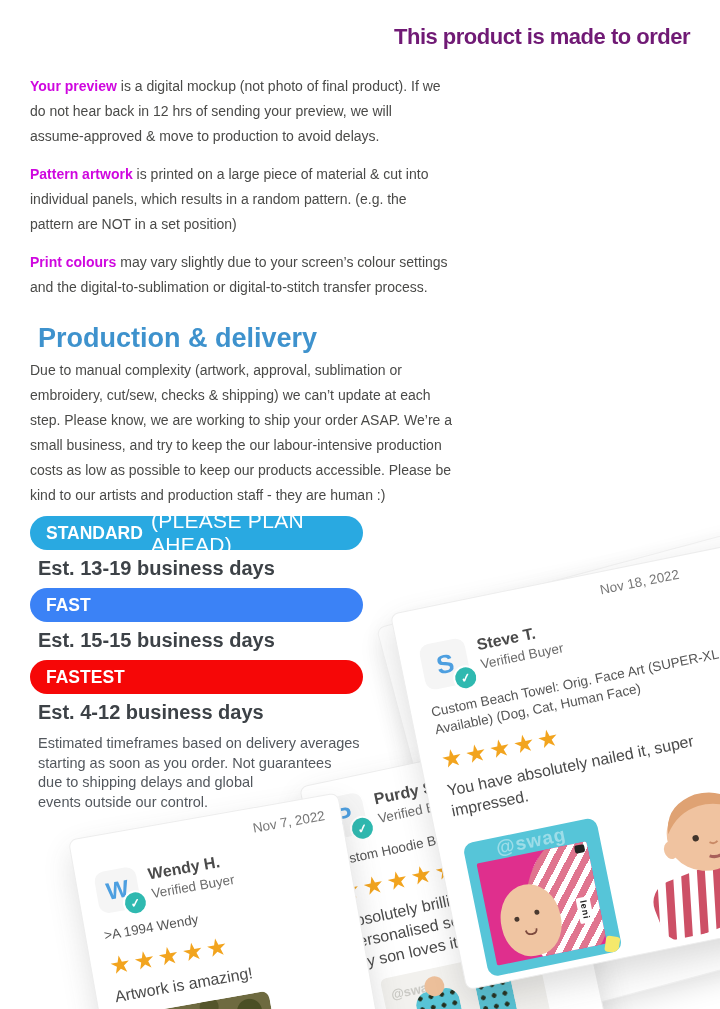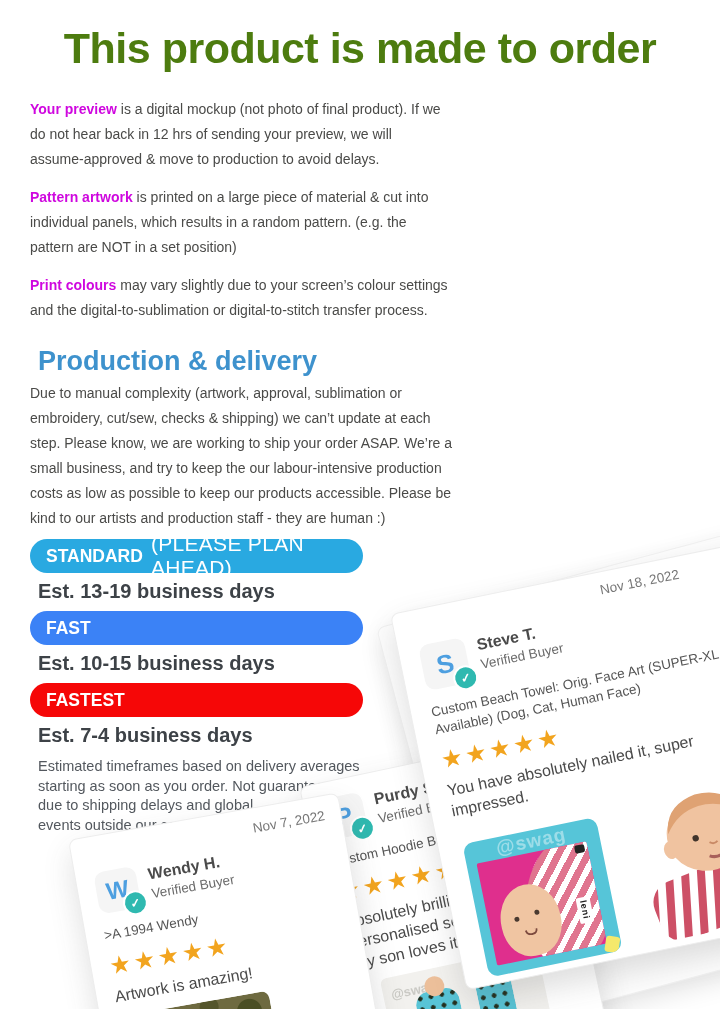--- a/index.html
+++ b/index.html
@@ -1,21 +1,21 @@
 <!DOCTYPE html>
 <html><head>
 <meta charset="utf-8">
 <style>
   html,body{margin:0;padding:0;}
   #screen{position:relative;width:720px;height:1009px;background:#ffffff;overflow:hidden;
           font-family:"Liberation Sans",sans-serif;}
   .content{position:absolute;left:0;top:0;width:720px;padding:24px 30px 0;box-sizing:border-box;}
 
-  .title{margin:0 0 24px;text-align:center;font-size:43px;font-weight:bold;
-         letter-spacing:-0.5px;color:#4d7c0f;}
+  .title{margin:0 0 24px;text-align:right;font-size:22px;font-weight:bold;
+         letter-spacing:-0.5px;color:#701a75;}
 
   .para{margin:0 0 13px;font-size:14px;line-height:25px;color:#4a4a48;
         font-weight:500;white-space:pre-line;}
   .hl{font-weight:bold;color:#cf07df;}
 
   .prod-heading{margin:23px 8px 4px;font-size:27px;font-weight:bold;color:#3e92cd;}
   .prod-body{margin:0;}
 
   .tiers{margin-top:8px;}
   .tier-badge{display:flex;align-items:center;gap:8px;width:333px;height:34px;
@@ -152,26 +152,26 @@
     <div class="tiers">
       <div class="tier-badge tier-standard">
         <span>STANDARD</span>
         <span class="tier-note">(PLEASE PLAN AHEAD)</span>
       </div>
       <div class="tier-est">Est. 13-19 business days</div>
 
       <div class="tier-badge tier-fast">
         <span>FAST</span>
       </div>
-      <div class="tier-est">Est. 10-15 business days</div>
+      <div class="tier-est">Est. 15-15 business days</div>
 
       <div class="tier-badge tier-fastest">
         <span>FASTEST</span>
       </div>
-      <div class="tier-est">Est. 7-4 business days</div>
+      <div class="tier-est">Est. 4-12 business days</div>
     </div>
 
     <div class="disclaimer">Estimated timeframes based on delivery averages
 starting as soon as you order. Not guarantees
 due to shipping delays and global
 events outside our control.</div>
   </div>
 
   <div class="card" id="sheet-back"></div>
 

